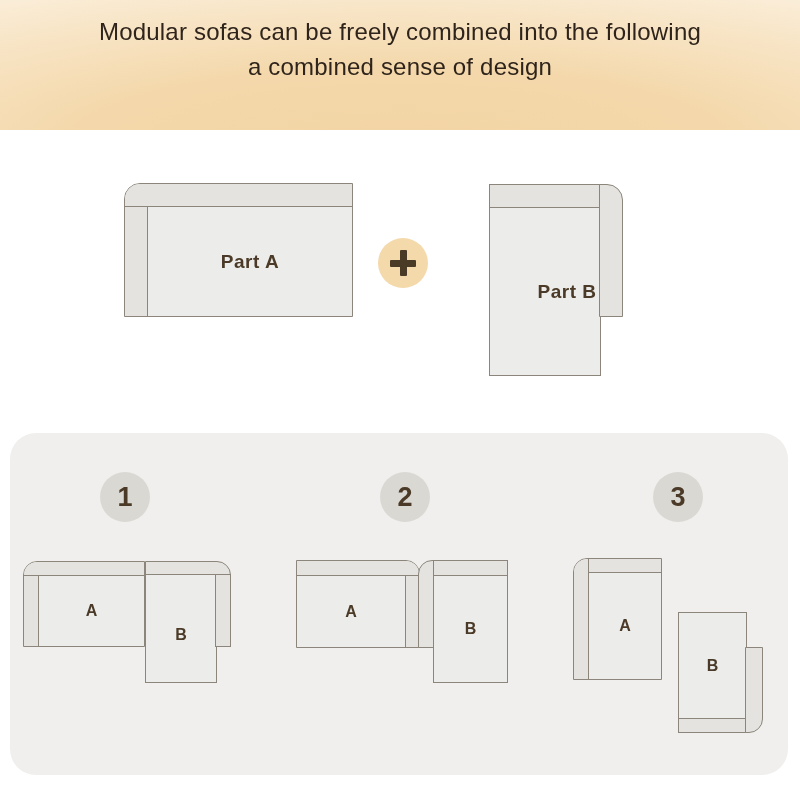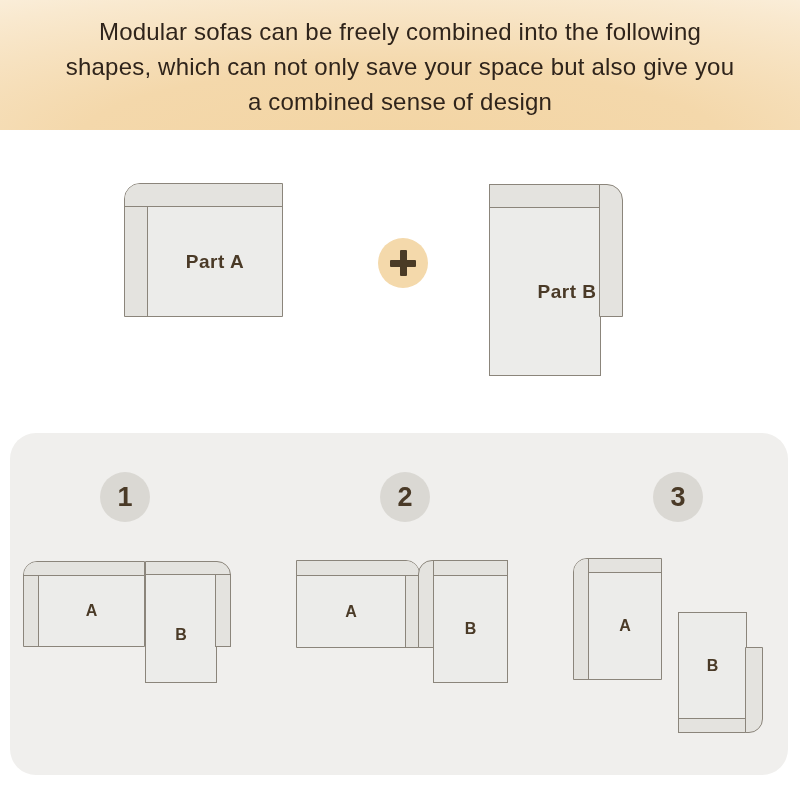--- a/index.html
+++ b/index.html
@@ -21,21 +21,21 @@
 
   
   .piece { position:absolute; border:1.5px solid #8b857b; background:#ececea; overflow:hidden; }
   .trim  { position:absolute; background:#e4e3df; }
   .lbl   { position:absolute; display:flex; align-items:center; justify-content:center;
            color:#4a3a27; font-weight:bold; }
   .part-lbl { font-size:19px; letter-spacing:0.5px; }
   .letter   { font-size:16px; }
 
   
-  .part-a { left:124px; top:183px; width:159px; height:134px; border-radius:16px 0 0 0; }
+  .part-a { left:124px; top:183px; width:229px; height:134px; border-radius:16px 0 0 0; }
   .part-a .backrest { left:0; top:0; right:0; height:23px; border-bottom:1.5px solid #8b857b; }
   .part-a .armrest  { left:0; top:23px; bottom:0; width:23px; border-right:1.5px solid #8b857b; }
   .part-a .lbl { left:23px; top:23px; right:0; bottom:0; }
 
   .plus-badge {
     position:absolute; left:378px; top:238px; width:50px; height:50px;
     border-radius:50%; background:#f4d9ab;
   }
   .plus-h { position:absolute; left:12px; top:21.5px; width:26px; height:7px; background:#4a3b26; border-radius:1px; }
   .plus-v { position:absolute; left:21.5px; top:12px; width:7px; height:26px; background:#4a3b26; border-radius:1px; }
@@ -93,21 +93,20 @@
                background:#e4e3df; border-radius:0 0 14px 0; }
   .c3-b-arm, .c1-b-arm, .c2-b-arm, .c1-b-back, .part-b-armrest { position:absolute; border:1.5px solid #8b857b; }
 </style>
 </head>
 <body>
 
 <div class="page">
 
   <div class="header">
     <div>Modular sofas can be freely combined into the following</div>
-    <div>shapes, which can not only save your space but also give you</div>
     <div>a combined sense of design</div>
   </div>
 
   <div class="piece part-a">
     <div class="trim backrest"></div>
     <div class="trim armrest"></div>
     <div class="lbl part-lbl">Part A</div>
   </div>
 
   <div class="plus-badge">

